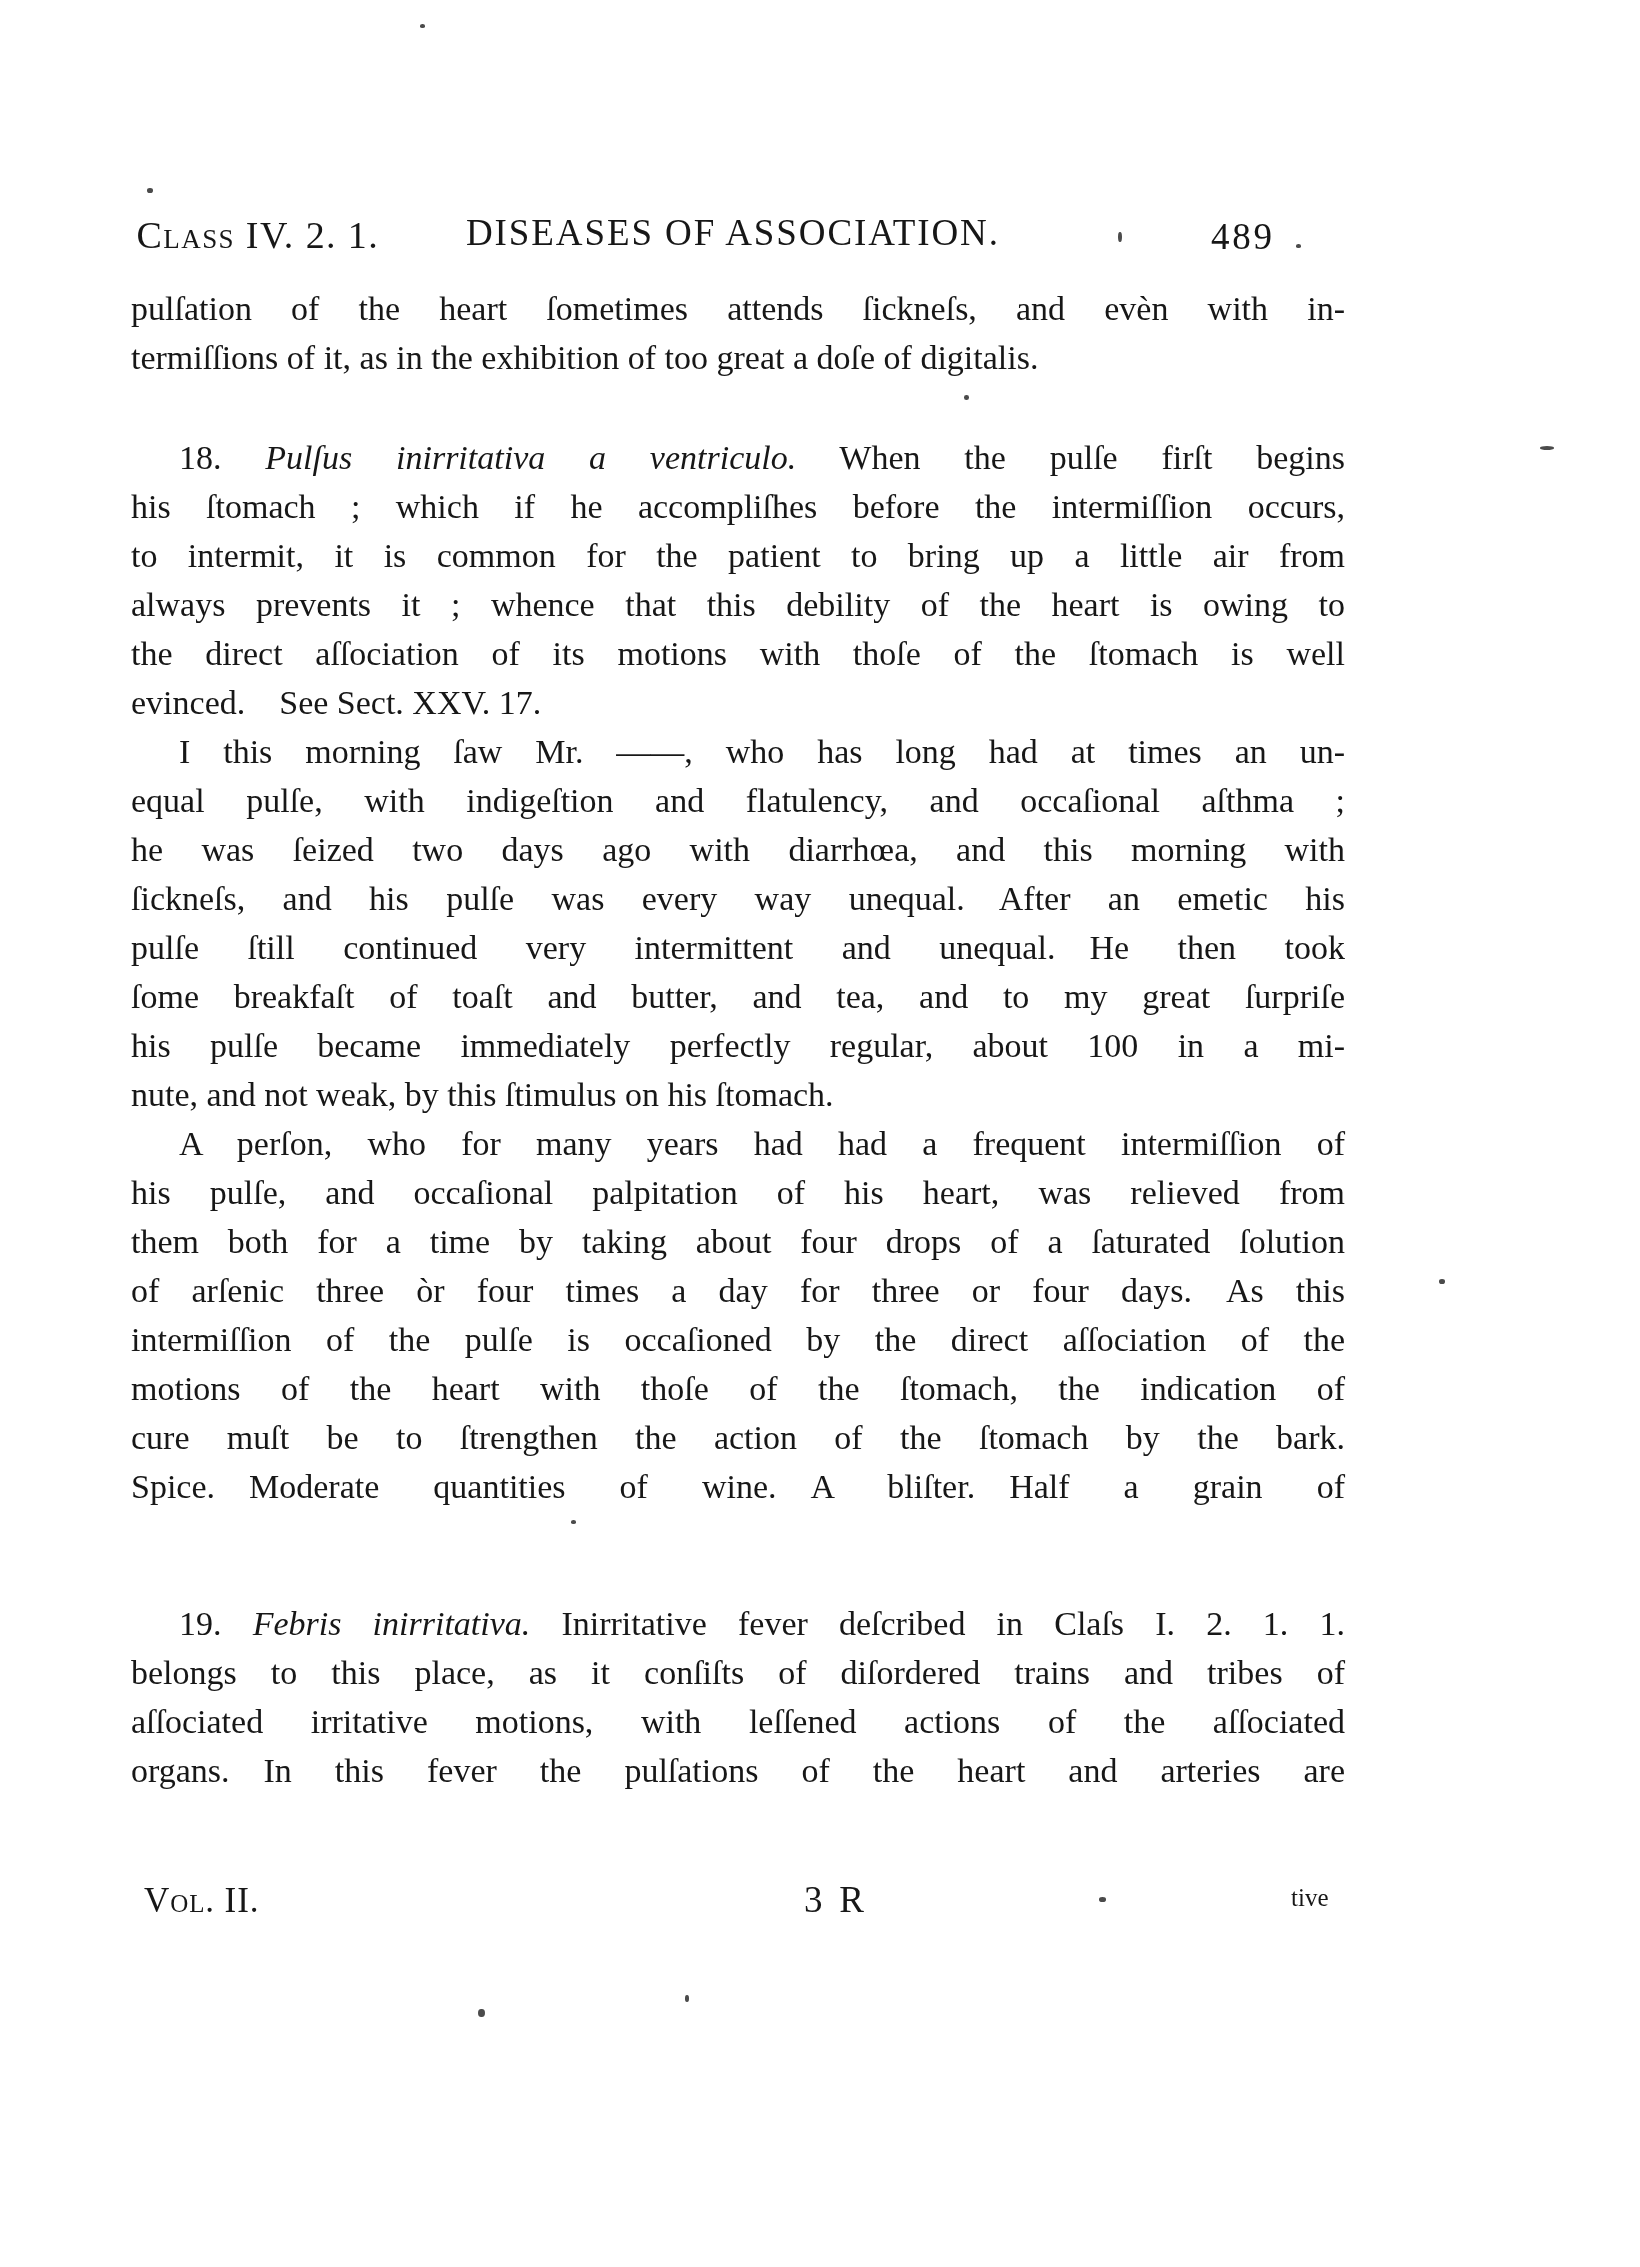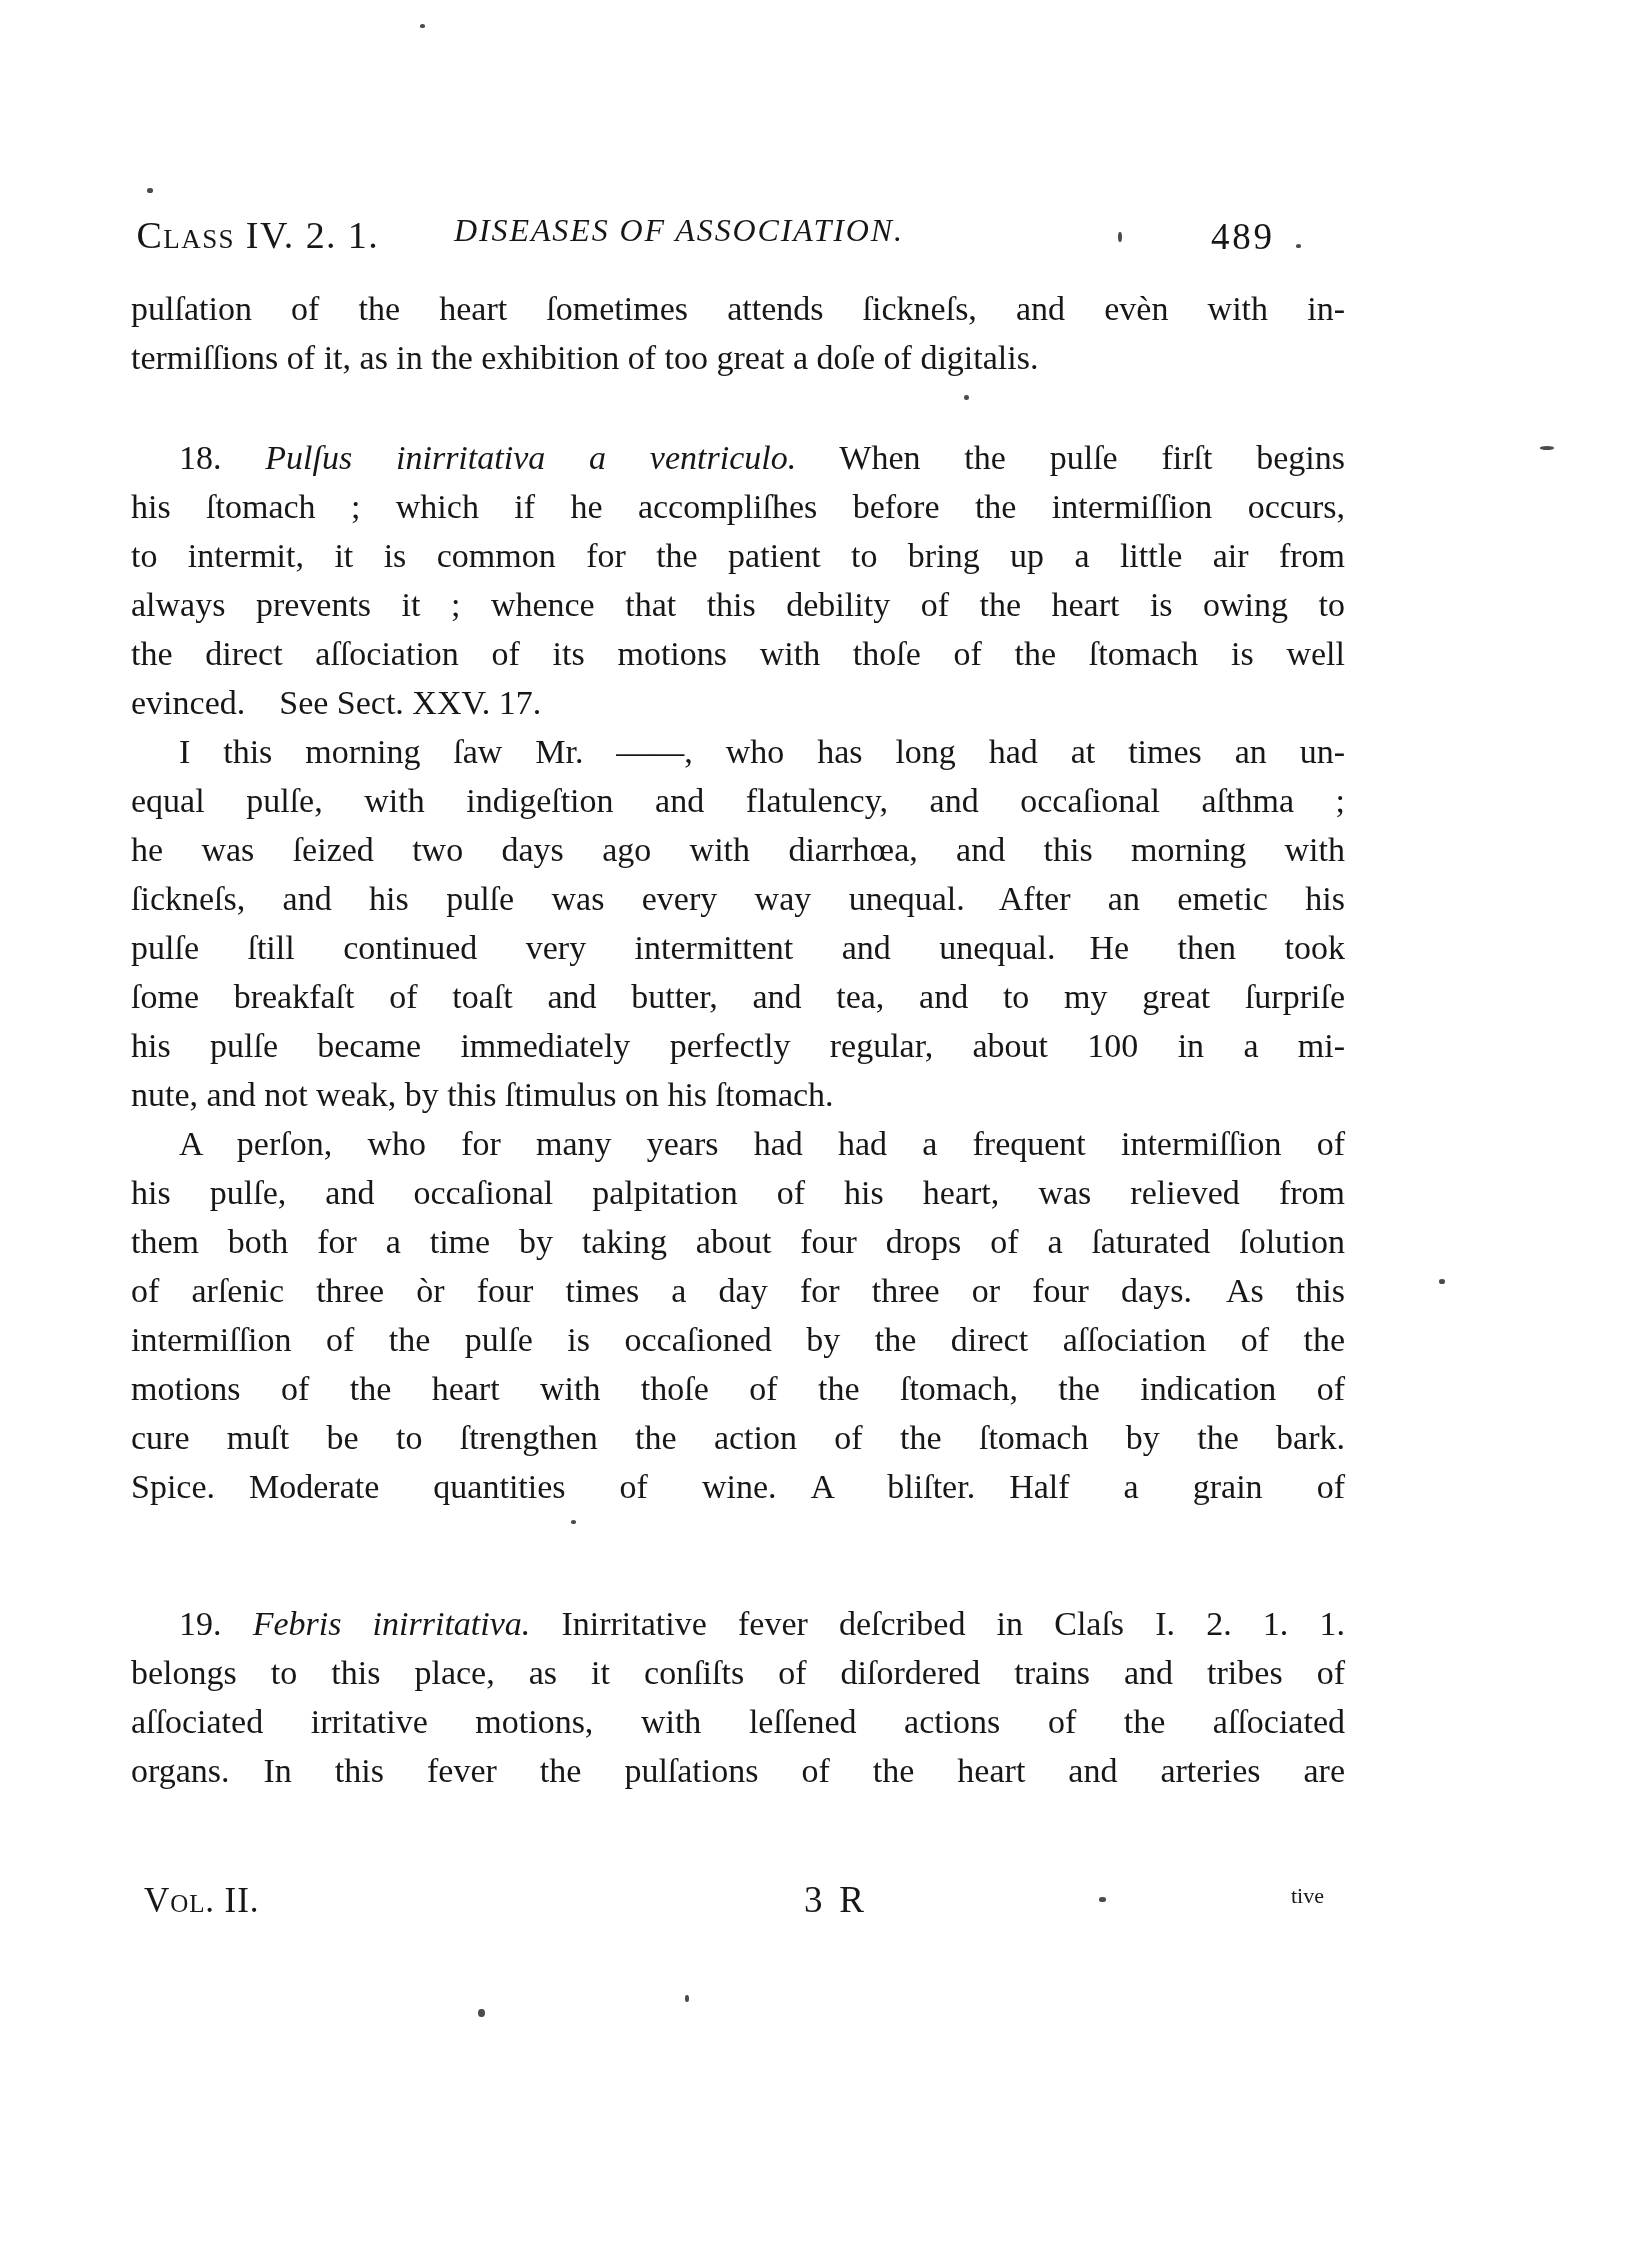--- a/index.html
+++ b/index.html
@@ -15,22 +15,22 @@
   .page{position:absolute;left:0;top:0;width:1641px;height:2267px;background:#ffffff;padding-left:16px;}
 
   
   .runhead{position:absolute;left:131px;top:214px;width:1214px;height:56px;}
   .runhead .class-label{
     position:absolute;left:5.6px;top:1.9px;
     font-size:38px;line-height:1;
     font-variant:small-caps;letter-spacing:1.4px;white-space:nowrap;
   }
   .runhead .head-title{
-    position:absolute;left:323px;top:0px;
-    font-size:32px;line-height:1;letter-spacing:1.9px;white-space:nowrap;font-style:italic;
+    position:absolute;left:335px;top:0px;
+    font-size:37px;line-height:1;letter-spacing:1.9px;white-space:nowrap;
   }
   .runhead .page-number{
     position:absolute;left:1080px;top:3.7px;
     font-size:37px;line-height:1;letter-spacing:2.8px;white-space:nowrap;
   }
 
   
   .textblock{
     position:absolute;left:131px;top:284px;width:1214px;
     font-size:34px;line-height:49px;
@@ -54,21 +54,21 @@
   .pagefoot .volume{
     position:absolute;left:13px;top:11.2px;
     font-size:35px;line-height:1;font-variant:small-caps;letter-spacing:0.9px;white-space:nowrap;
   }
   .pagefoot .signature{
     position:absolute;left:673px;top:9.3px;
     font-size:37px;line-height:1;letter-spacing:3.7px;white-space:nowrap;
   }
   .pagefoot .catchword{
     position:absolute;left:1160px;top:13px;
-    font-size:22px;line-height:1;white-space:nowrap;
+    font-size:25px;line-height:1;white-space:nowrap;
   }
 
   
   .speck{
     position:absolute;background:#2b2b2b;border-radius:50%;opacity:.85;
   }
 </style>
 </head>
 <body>
 

